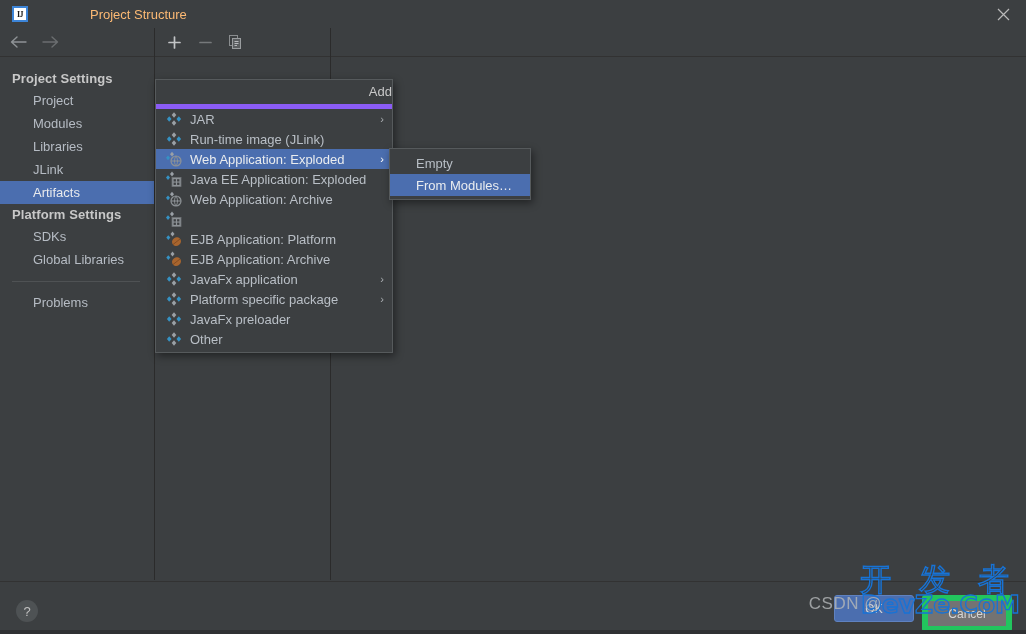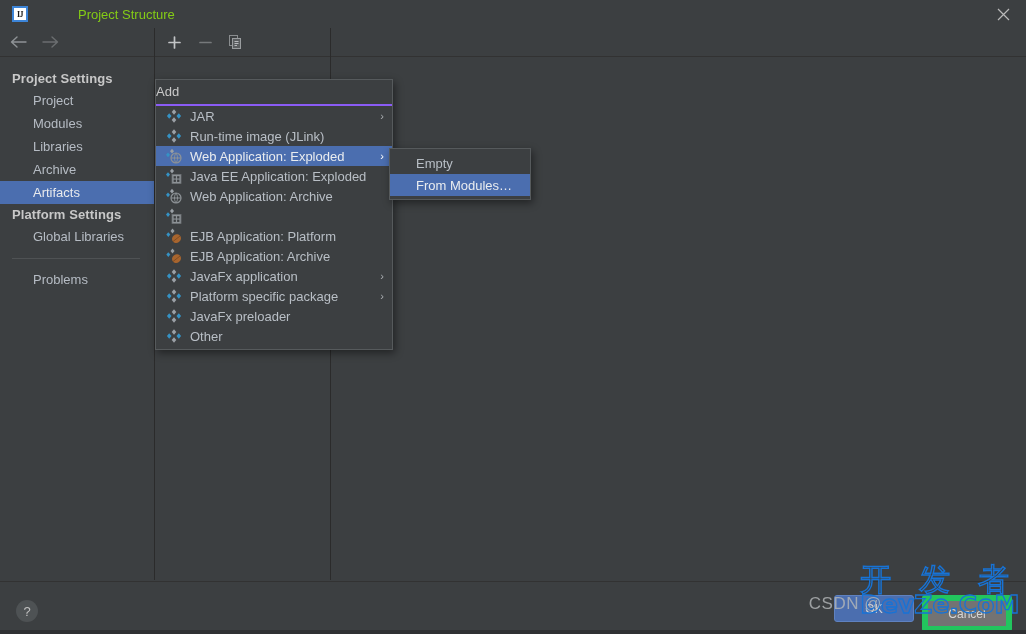--- a/index.html
+++ b/index.html
@@ -38,23 +38,23 @@
     color: #1b1b1b;
     font-size: 8px;
     font-weight: bold;
     font-family: "Liberation Serif", serif;
     display: flex;
     align-items: center;
     justify-content: center;
     letter-spacing: -0.5px;
   }
   .title-text {
-    margin-left: 6px;
-    font-size: 13px;
-    color: #84cc16;
+    margin-left: 18px;
+    font-size: 13px;
+    color: #fdba74;
   }
   .title-close {
     position: absolute;
     right: 0; top: 0;
     width: 46px; height: 28px;
     display: flex;
     align-items: center;
     justify-content: center;
     color: #b9b9b9;
   }
@@ -161,25 +161,25 @@
     position: absolute;
     left: 155px; top: 51px;
     width: 236px;
     background: #3c3f41;
     border: 1px solid #565a5c;
     box-shadow: 2px 3px 8px rgba(0,0,0,0.45);
     z-index: 40;
     padding-bottom: 3px;
   }
   .popup-title {
-    text-align: left;
+    text-align: right;
     font-size: 13px;
     color: #c9c9c9;
     padding: 4px 0 5px 0;
-    border-bottom: 2px solid #8b5cf6;
+    border-bottom: 5px solid #8b5cf6;
     background: #3c3f41;
   }
   .menu-item {
     display: flex;
     align-items: center;
     height: 20px;
     padding: 0 6px 0 10px;
     color: #b9bfc6;
     font-size: 13px;
     position: relative;
@@ -267,20 +267,21 @@
   }
 
   
   .watermark {
     position: absolute;
     right: 6px; top: 562px;
     z-index: 90;
     pointer-events: none;
     display: flex;
     flex-direction: column;
+    align-items: flex-end;
   }
   .wm-cn {
     font-family: "DejaVu Sans", sans-serif;
     font-size: 31px;
     letter-spacing: 9px;
     color: transparent;
     -webkit-text-stroke: 1.4px #1773d6;
     line-height: 34px;
     padding-right: 2px;
   }
@@ -336,24 +337,25 @@
             <path d="M10 1 L15.5 6 L10 11 M15.5 6 L1 6" stroke="currentColor" stroke-width="1.4" fill="none" stroke-linecap="round" stroke-linejoin="round"></path>
           </svg>
       </div>
     </div>
 
     <div class="tree">
       <div class="tree-group">Project Settings</div>
       <div class="tree-item">Project</div>
       <div class="tree-item">Modules</div>
       <div class="tree-item">Libraries</div>
-      <div class="tree-item">Archive</div>
+      <div class="tree-item">JLink</div>
       <div class="tree-item selected">Artifacts</div>
 
       <div class="tree-group">Platform Settings</div>
+      <div class="tree-item">SDKs</div>
       <div class="tree-item">Global Libraries</div>
 
       <div class="tree-sep"></div>
       <div class="tree-item">Problems</div>
     </div>
   </div>
 
   <div class="center-col">
     <div class="toolbar">
       <div class="tool-btn">

